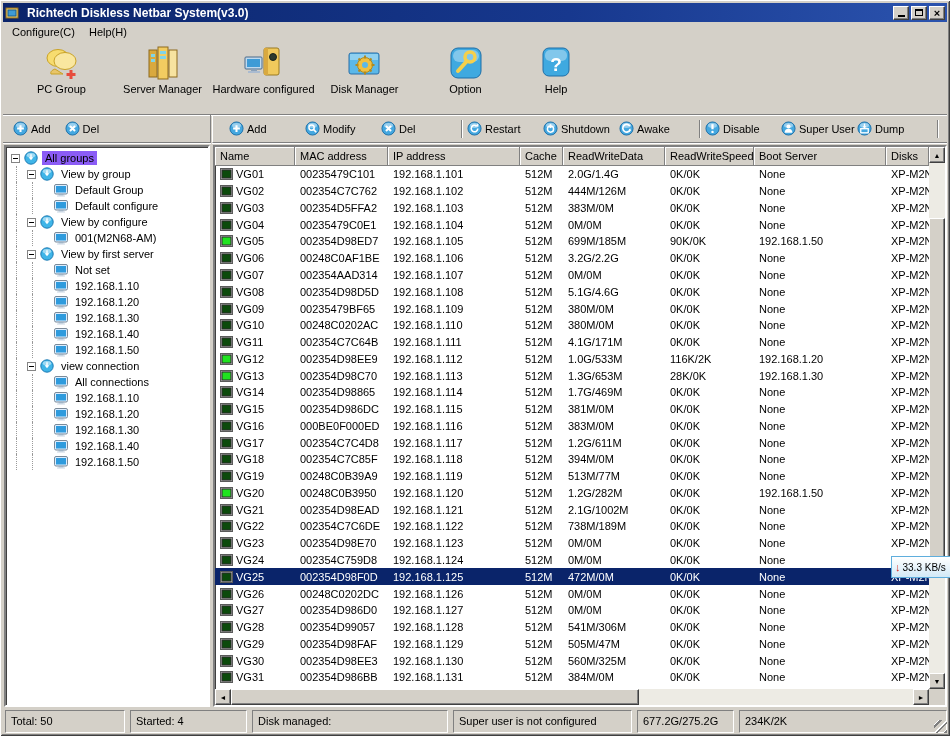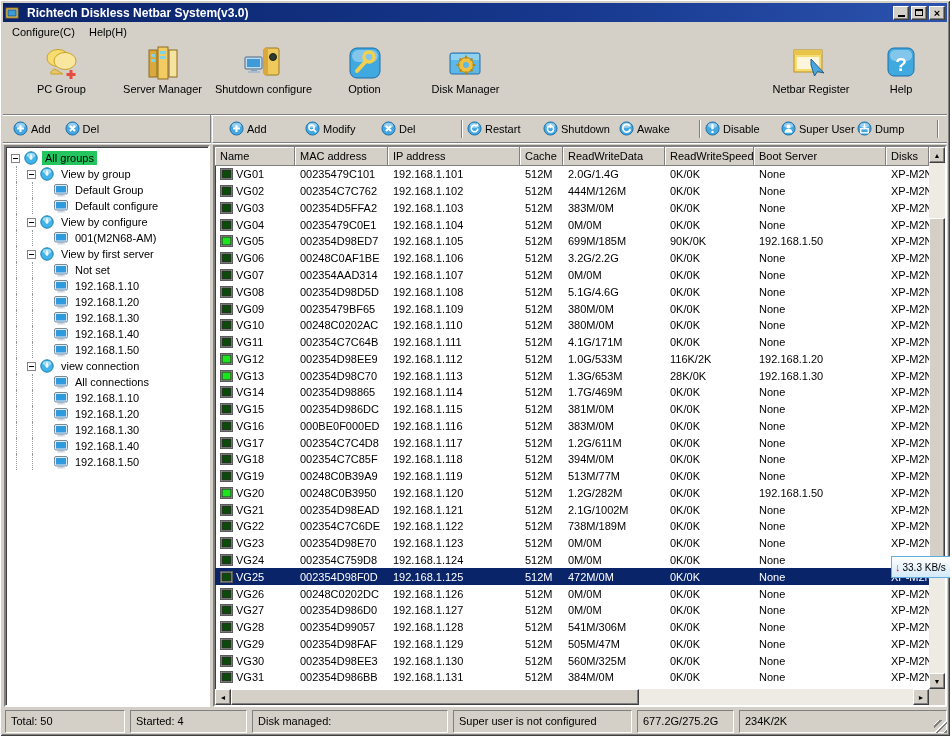--- a/index.html
+++ b/index.html
@@ -61,21 +61,21 @@
   .trow { height:16px; display:flex; align-items:center; white-space:nowrap; }
   .indent { width:16px; height:16px; flex:none; position:relative; }
   .indent.line::after { content:""; position:absolute; left:7px; top:0; bottom:0;
     border-left:1px dotted #9a9a9a; }
   .spacer13 { width:13px; flex:none; }
   .expand { width:9px; height:9px; flex:none; background:#fff; border:1px solid #848484;
     position:relative; margin:0 4px 0 2px; }
   .expand::after { content:""; position:absolute; left:1px; right:1px; top:3px; height:1px; background:#000; }
   .ticon { margin-right:4px; flex:none; display:flex; }
   .tlabel { padding:1px 3px; }
-  .tlabel.selected { background:#22c55e; }
+  .tlabel.selected { background:#8b5cf6; }
   
   .tablepanel { position:absolute; left:213px; top:145px; width:734px; height:562px;
     background:#fff; border:2px solid; border-color:#808080 #fff #fff #808080;
     box-shadow: inset 1px 1px 0 #404040; overflow:hidden; }
   .thead { position:absolute; left:0; top:0; width:714px; height:19px; display:flex; }
   .th { background:#D4D0C8; border-right:1px solid #808080; border-bottom:1px solid #808080;
     box-shadow: inset 1px 1px 0 #fff; padding:3px 0 0 5px; white-space:nowrap;
     overflow:hidden; flex:none; }
   .rows { position:absolute; left:0; top:19px; width:714px; height:523px; overflow:hidden; }
   .trowt { display:flex; height:16.77px; align-items:center; }
@@ -167,55 +167,44 @@
         <svg width="40" height="36" viewBox="0 0 40 36">
           <rect x="1" y="12" width="17" height="12" rx="1" fill="#BFD9EE" stroke="#4A6A8A"></rect>
           <rect x="3" y="14" width="13" height="8" fill="#3E9BD6"></rect>
           <rect x="7" y="24" width="6" height="2" fill="#8AA0B8"></rect>
           <rect x="4" y="26" width="12" height="2" fill="#AABBD0"></rect>
           <rect x="20" y="3" width="15" height="27" rx="2" fill="#F0C95C" stroke="#9A7A20"></rect>
           <rect x="20" y="3" width="4" height="27" fill="#D9A93F"></rect>
           <circle cx="29" cy="12" r="3.5" fill="#2E3B2E" stroke="#1A241A"></circle>
         </svg>
       </span>
-      <span class="lbl">Shutdown configure</span>
-    </button>
-    <button class="tool-big">
-      <span style="display:flex">
-        <svg width="40" height="36" viewBox="0 0 40 36">
-          <rect x="5" y="3" width="30" height="30" rx="7" fill="#3FA9E0" stroke="#1E6FA8"></rect>
-          <rect x="7" y="5" width="26" height="12" rx="6" fill="rgba(255,255,255,0.35)"></rect>
-          <circle cx="24" cy="12" r="5" fill="none" stroke="#F5D04C" stroke-width="3.5"></circle>
-          <path d="M21 16L12 26" stroke="#F5D04C" stroke-width="4" stroke-linecap="round"></path>
-        </svg>
-      </span>
-      <span class="lbl">Option</span>
+      <span class="lbl">Hardware configured</span>
     </button>
     <button class="tool-big">
       <span style="display:flex">
         <svg width="40" height="36" viewBox="0 0 40 36">
           <rect x="4" y="8" width="30" height="21" rx="2" fill="#5BB8E8" stroke="#2A6FA8"></rect>
           <rect x="5" y="9" width="28" height="6" fill="#8ED0F0"></rect>
           <circle cx="20" cy="20" r="7.5" fill="#F0C040" stroke="#B08A20"></circle>
           <circle cx="20" cy="20" r="3" fill="#5BB8E8"></circle>
           <path d="M20 10.5v3M20 26.5v3M10.5 20h3M26.5 20h3M13.5 13.5l2 2M24.5 24.5l2 2M26.5 13.5l-2 2M15.5 24.5l-2 2" stroke="#B08A20" stroke-width="2"></path>
         </svg>
       </span>
       <span class="lbl">Disk Manager</span>
     </button>
-    <button class="tool-big push n">
+    <button class="tool-big">
       <span style="display:flex">
         <svg width="40" height="36" viewBox="0 0 40 36">
-          <rect x="3" y="5" width="28" height="22" fill="#F7DC6F" stroke="#B8901F"></rect>
-          <rect x="3" y="5" width="28" height="5" fill="#E8C44A"></rect>
-          <rect x="6" y="12" width="22" height="12" fill="#FDF5DC"></rect>
-          <path d="M20 14l13 14-6.5-1.5-3 4.5-3.5-11z" fill="#4AA8DE" stroke="#1E5F8E"></path>
-        </svg>
-      </span>
-      <span class="lbl">Netbar Register</span>
+          <rect x="5" y="3" width="30" height="30" rx="7" fill="#3FA9E0" stroke="#1E6FA8"></rect>
+          <rect x="7" y="5" width="26" height="12" rx="6" fill="rgba(255,255,255,0.35)"></rect>
+          <circle cx="24" cy="12" r="5" fill="none" stroke="#F5D04C" stroke-width="3.5"></circle>
+          <path d="M21 16L12 26" stroke="#F5D04C" stroke-width="4" stroke-linecap="round"></path>
+        </svg>
+      </span>
+      <span class="lbl">Option</span>
     </button>
     <button class="tool-big h">
       <span style="display:flex">
         <svg width="40" height="36" viewBox="0 0 40 36">
           <rect x="7" y="3" width="26" height="28" rx="6" fill="#3FA9E0" stroke="#1E6FA8"></rect>
           <rect x="9" y="5" width="22" height="11" rx="5" fill="rgba(255,255,255,0.35)"></rect>
           <text x="20" y="26" font-size="19" font-weight="bold" fill="#fff" text-anchor="middle" font-family="Liberation Sans, sans-serif">?</text>
         </svg>
       </span>
       <span class="lbl">Help</span>

